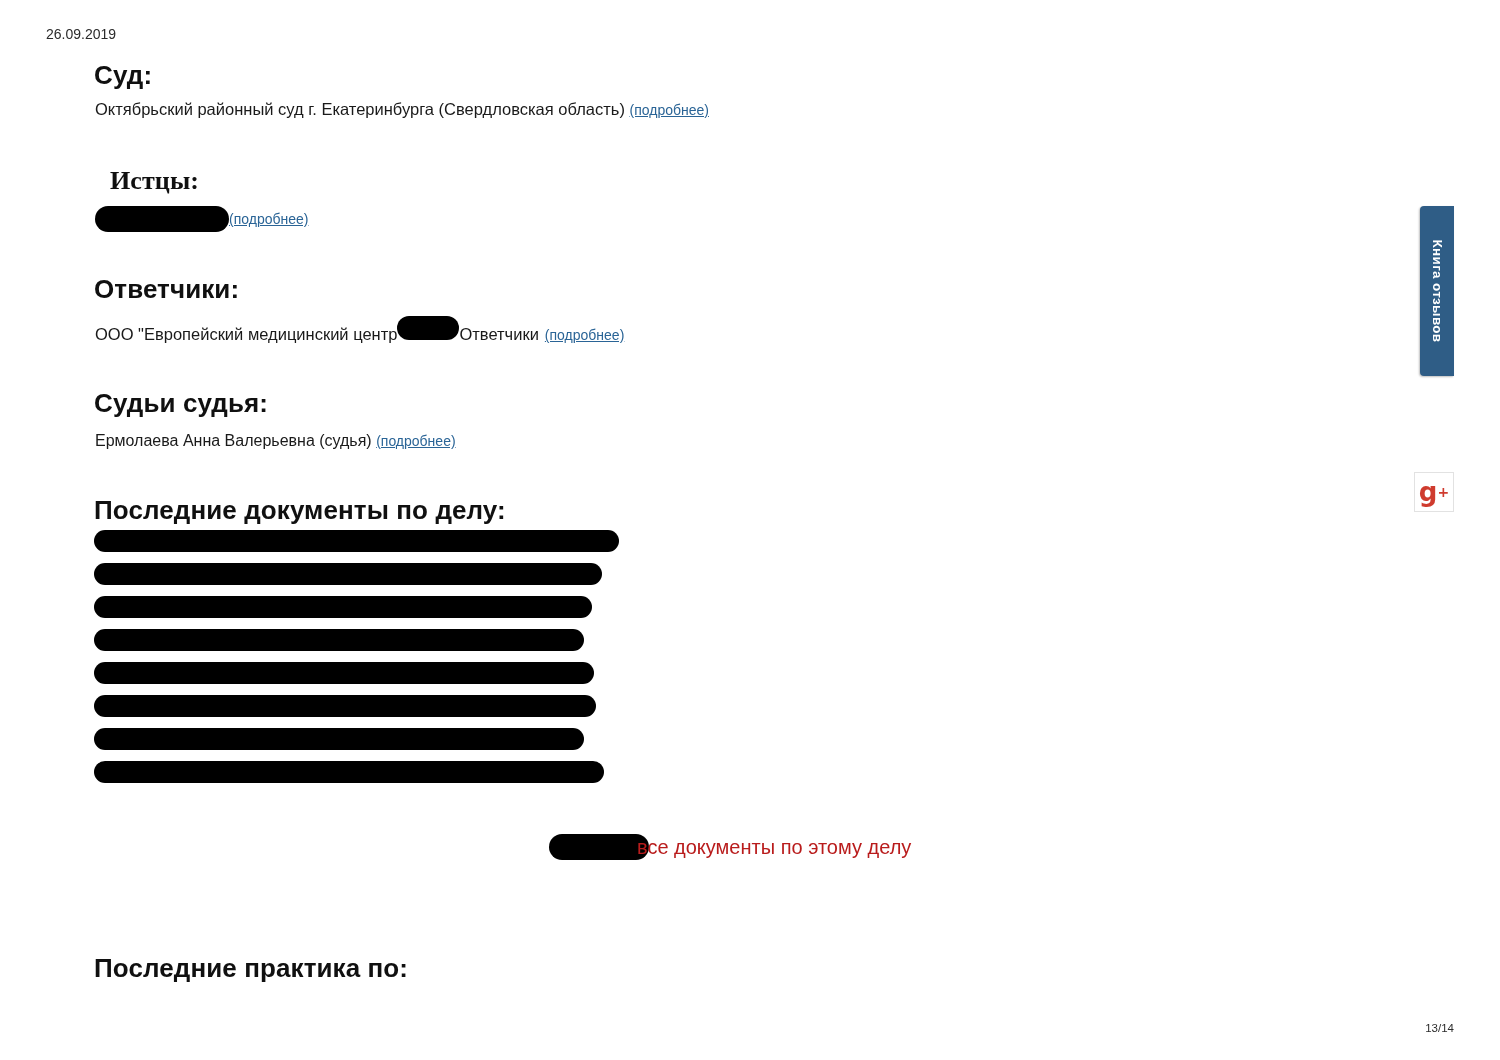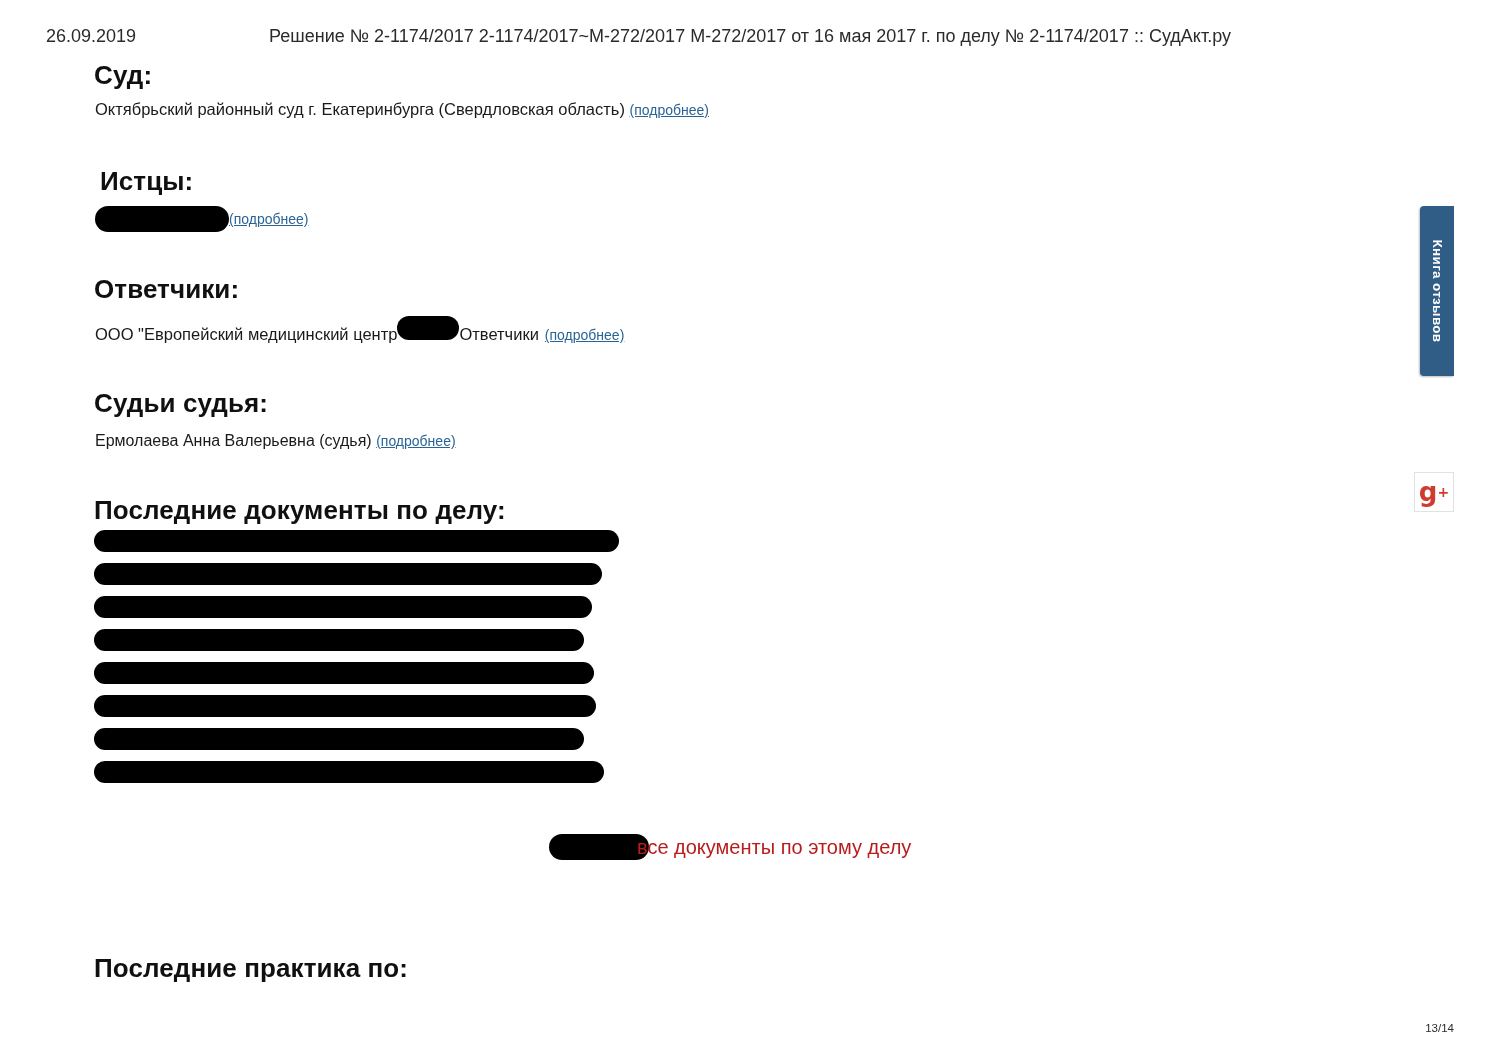--- a/index.html
+++ b/index.html
@@ -16,21 +16,21 @@
     overflow: hidden;
   }
 
   
   .print-header {
     position: absolute;
     top: 26px;
     left: 0;
     width: 1500px;
     height: 18px;
-    font-size: 18px;
+    font-size: 14px;
     color: #2b2b2b;
   }
   .print-header .left {
     position: absolute;
     left: 46px;
     top: 0;
     white-space: nowrap;
   }
   .print-header .center {
     position: absolute;
@@ -99,21 +99,21 @@
   .redact {
     display: inline-block;
     background: #000000;
     border-radius: 11px;
     vertical-align: middle;
   }
 
   .block-court        { position: absolute; left: 0;   top: 12px;  }
   .court-text         { position: absolute; left: 1px; top: 50px;  }
 
-  .block-plaintiff    { position: absolute; left: 6px;   top: 118px; }
+  .block-plaintiff    { position: absolute; left: 16px;   top: 118px; font-family: Liberation Serif, serif; }
   .plaintiff-row      { position: absolute; left: 1px; top: 158px; display: flex; align-items: center; }
   .plaintiff-row .redact { width: 134px; height: 26px; border-radius: 13px; }
 
   .block-defendant    { position: absolute; left: 0;   top: 226px; }
   .defendant-row      { position: absolute; left: 1px; top: 268px; display: flex; align-items: baseline; }
   .defendant-row .redact { width: 62px; height: 24px; border-radius: 12px; margin: 0 0 -4px 0; }
 
   .block-judges       { position: absolute; left: 0;   top: 340px; }
   .judges-row         { position: absolute; left: 1px; top: 382px; font-size: 16px; }
 
@@ -182,21 +182,20 @@
     font-size: 14px;
     vertical-align: super;
     font-weight: bold;
   }
 </style>
 </head>
 <body>
 
 <div class="print-header">
   <div class="left">26.09.2019</div>
-  <div class="center">Решение № 2-1174/2017 2-1174/2017~М-272/2017 М-272/2017 от 16 мая 2017 г. по делу № 2-1174/2017 :: СудАкт.ру</div>
 </div>
 
 <div class="doc">
 
   <h2 class="section-title block-court">Суд:</h2>
   <p class="para court-text">
     <span>Октябрьский районный суд г. Екатеринбурга (Свердловская область)</span>
     <a class="more-link" href="#">(подробнее)</a>
   </p>
 

